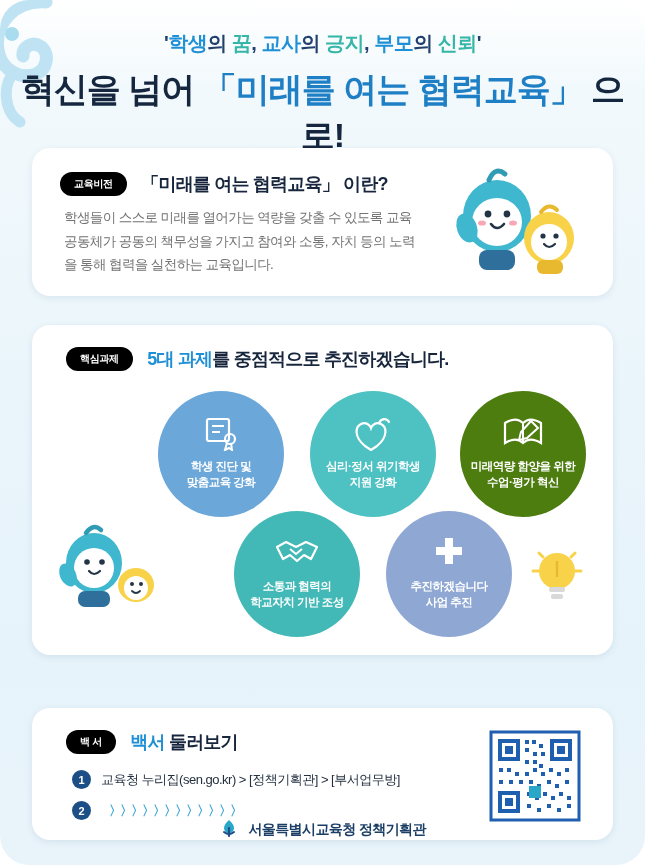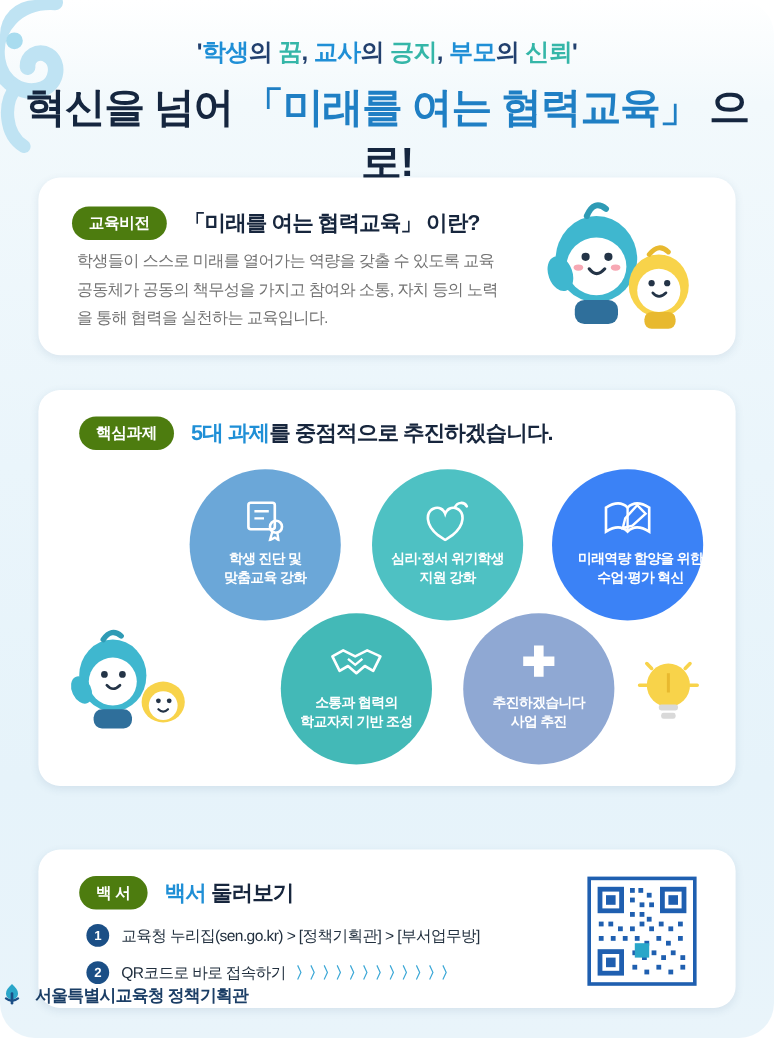--- a/index.html
+++ b/index.html
@@ -35,22 +35,22 @@
   
   .card{
     position:absolute;left:32px;width:581px;
     background:#ffffff;border-radius:18px;
     box-shadow:0 2px 7px rgba(40,80,120,.10);
   }
   #card-vision{top:148px;height:148px;}
   #card-tasks{top:325px;height:330px;}
   #card-whitebook{top:708px;height:132px;text-align:center;}
   .badge{
-    display:inline-block;background:#4d7c0f;color:#fff;
-    border-radius:14px;padding:5px 14px;font-size:13px;font-weight:bold;
+    display:inline-block;background:#000000;color:#fff;
+    border-radius:14px;padding:5px 14px;font-size:10px;font-weight:bold;
     letter-spacing:-0.3px;vertical-align:middle;
   }
   .card-title{
     display:inline-block;margin-left:10px;font-size:18px;font-weight:bold;
     color:#17263d;letter-spacing:-0.8px;vertical-align:middle;
   }
   .card-title .accent{color:#1f8fd6;}
   .vision-head{position:absolute;left:28px;top:24px;}
   .vision-body{
     position:absolute;left:32px;top:58px;width:360px;
@@ -85,21 +85,21 @@
   .num{
     width:19px;height:19px;border-radius:50%;background:#1b4f86;color:#fff;
     font-size:11px;font-weight:bold;display:flex;align-items:center;justify-content:center;
     margin-right:10px;flex:none;
   }
   .wb-text{font-size:13px;color:#22303f;letter-spacing:-0.5px;font-weight:normal;}
   .arrows{margin-left:8px;color:#3ba7d6;font-size:13px;letter-spacing:-2px;font-weight:bold;}
   .qr{position:absolute;right:32px;top:22px;width:92px;height:92px;}
   
   .footer{
-    position:absolute;left:0;right:0;top:818px;text-align:left;
+    position:absolute;left:0;right:0;top:818px;text-align:center;
     font-size:14px;font-weight:bold;color:#1b3e66;letter-spacing:-0.6px;
   }
   .footer .fico{vertical-align:-4px;margin-right:6px;}
 </style>
 </head>
 <body>
 
 <div class="page">
 
   <svg class="swirl" viewBox="0 0 130 140">
@@ -173,21 +173,21 @@
         <span class="ico">
           <svg width="42" height="36" viewBox="0 0 42 36">
               <path d="M13 31 C2 22 3 12 9 9 C14 6.5 18 10 19 13 C20 10 24 6.5 29 9 C35 12 36 22 25 31 L19 35 Z" fill="none" stroke="#fff" stroke-width="2.2"></path>
               <path d="M27 8 C29 3 35 3 37 7" fill="none" stroke="#fff" stroke-width="2.2" stroke-linecap="round"></path>
             </svg>
         </span>
         <span class="lbl">심리·정서 위기학생
 지원 강화</span>
       </div>
 
-      <div class="circ" id="c3" style="background: #3b82f6; align-items: flex-end;">
+      <div class="circ" id="c3" style="background: #4d7c0f;">
         <span class="ico">
           <svg width="44" height="36" viewBox="0 0 44 36">
               <path d="M4 8 C12 3 18 4 22 8 C26 4 32 3 40 8 L40 28 C32 23 26 24 22 28 C18 24 12 23 4 28 Z" fill="none" stroke="#fff" stroke-width="2.2"></path>
               <line x1="22" y1="8" x2="22" y2="28" stroke="#fff" stroke-width="2"></line>
               <path d="M30 6 l7 7 -11 10 -8 2 2-8 Z" fill="none" stroke="#fff" stroke-width="2"></path>
             </svg>
         </span>
         <span class="lbl">미래역량 함양을 위한
 수업·평가 혁신</span>
       </div>
@@ -245,21 +245,20 @@
       <span class="card-title"><span class="accent">백서</span><span> 둘러보기</span></span>
     </div>
 
     <div class="wb-list">
       <div class="wb-row">
         <span class="num">1</span>
         <span class="wb-text">교육청 누리집(sen.go.kr) &gt; [정책기획관] &gt; [부서업무방]</span>
       </div>
       <div class="wb-row">
         <span class="num">2</span>
-        <span class="wb-text">QR코드로 바로 접속하기</span>
         <span class="arrows">〉〉〉〉〉〉〉〉〉〉〉〉</span>
       </div>
     </div>
 
     <svg class="qr" viewBox="0 0 92 92">
       <rect x="0" y="0" width="92" height="92" fill="#ffffff"></rect>
       <rect x="2" y="2" width="88" height="88" fill="none" stroke="#1f5fb0" stroke-width="3"></rect>
       <g fill="#1f5fb0">
         <rect x="9" y="9" width="22" height="22"></rect>
           <rect x="13" y="13" width="14" height="14" fill="#fff"></rect>

